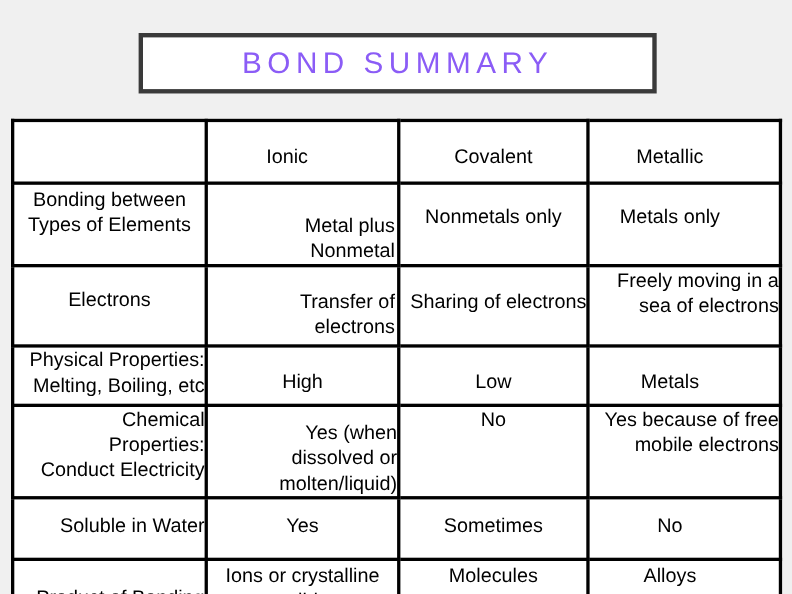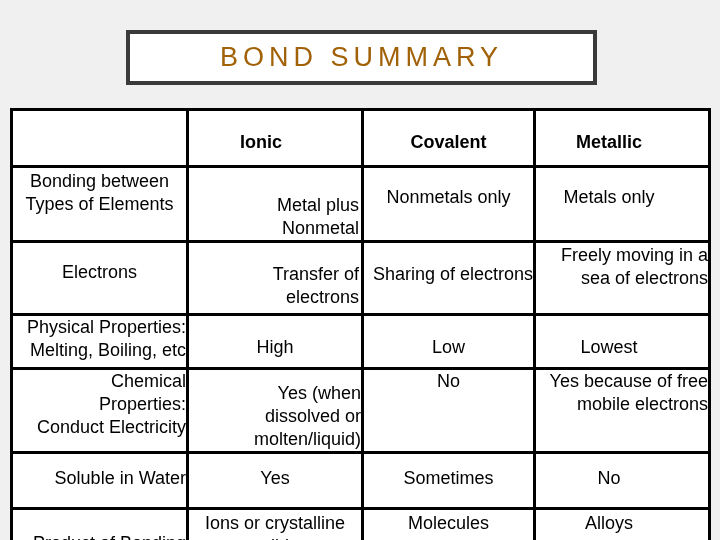--- a/index.html
+++ b/index.html
@@ -15,42 +15,42 @@
     position: absolute; left: 126px; top: 30px;
     width: 471px; height: 55px;
     box-sizing: border-box;
     border: 4px solid #3a3a3a;
     background: #ffffff;
     display: flex; align-items: center; justify-content: center;
   }
   .title-text {
     font-size: 27px;
     letter-spacing: 5px;
-    color: #a16207;
+    color: #8b5cf6;
     white-space: nowrap;
   }
   table.bond {
     position: absolute; left: 10px; top: 108px;
     width: 698px;
     border-collapse: collapse;
     table-layout: fixed;
     background: #ffffff;
     font-size: 18px;
     line-height: 23px;
   }
   table.bond td {
     border: 3px solid #000000;
     vertical-align: top;
     white-space: pre-wrap;
     padding: 0 2px;
     overflow: hidden;
   }
   .hl { text-align: right; }
   .hc { text-align: center; }
-  .b  { font-weight: bold; }
+  .b  { font-weight: normal; }
 </style>
 </head>
 <body>
 
 <div class="slide">
 
   <div class="title-box">
     <span class="title-text">BOND SUMMARY</span>
   </div>
 
@@ -82,21 +82,21 @@
 electrons</td>
         <td class="hl" style="padding:20px 0 0 4px">Sharing of electrons</td>
         <td class="hl" style="padding:1px 0 0 8px">Freely moving in a
 sea of electrons</td>
       </tr>
       <tr style="height:54px">
         <td class="hl" style="padding:0 0 0 8px">Physical Properties:
 Melting, Boiling, etc</td>
         <td class="hc" style="padding:20px 2px 0 2px">High</td>
         <td class="hc" style="padding:20px 2px 0 2px">Low</td>
-        <td class="hc" style="padding:20px 28px 0 2px">Lowest</td>
+        <td class="hc" style="padding:20px 28px 0 2px">Metals</td>
       </tr>
       <tr style="height:58px">
         <td class="hl" style="padding:0 0 0 8px">Chemical
 Properties:
 Conduct Electricity</td>
         <td class="hl" style="padding:12px 0 0 4px">  Yes (when
 dissolved or
 molten/liquid)</td>
         <td class="hc" style="padding:0 2px 0 2px">No</td>
         <td class="hl" style="padding:0 0 0 8px">Yes because of free

